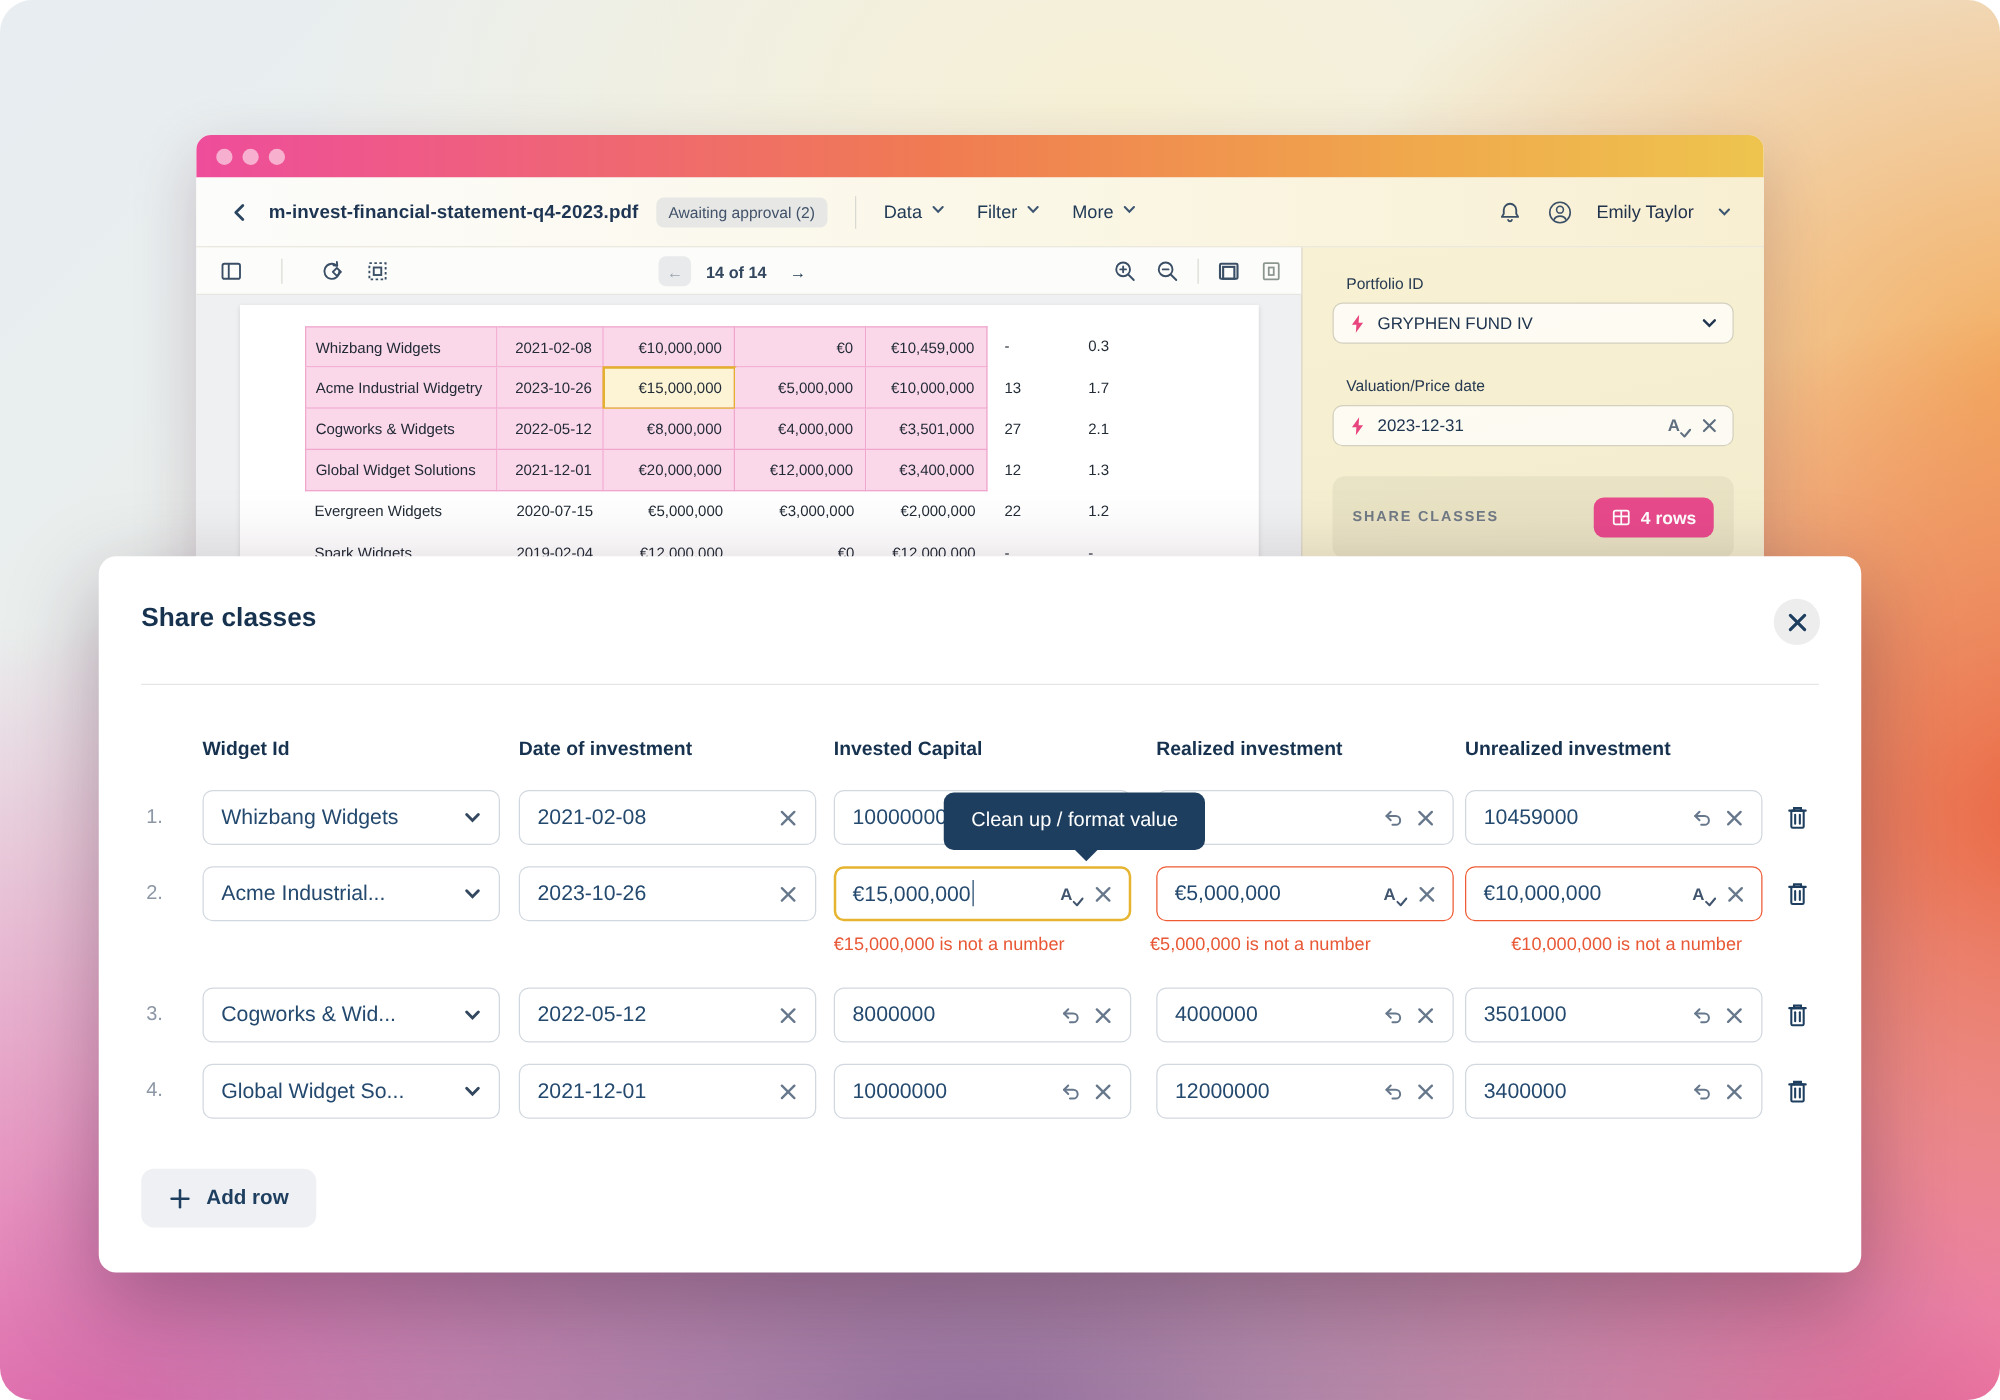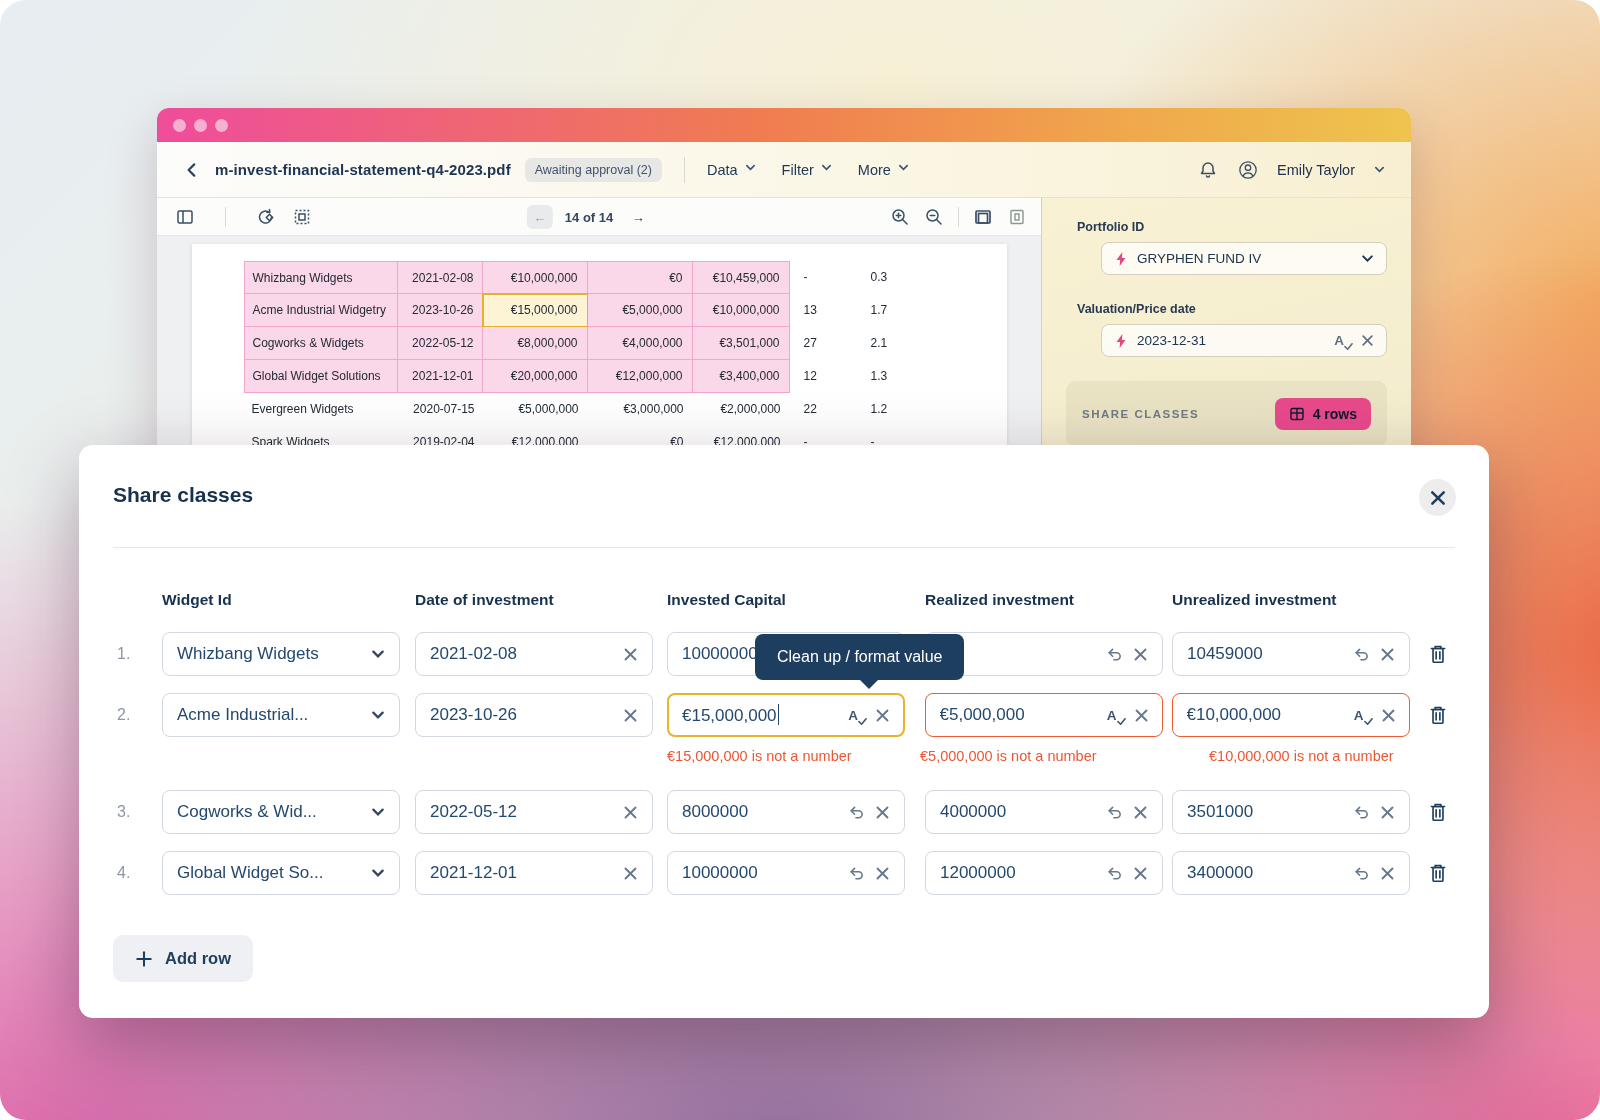--- a/index.html
+++ b/index.html
@@ -63,30 +63,30 @@
   .c-x1 { width:81px; padding-left:14px; }
   .c-x2 { width:40px; }
   .prow.hl .pc.pk { background:#fbd7ea; border:solid #f0a6cd; border-width:0 1px 1px 0; }
   .prow.hl .pc.pk:first-child { border-left-width:1px; }
   .prow.hl.first .pc.pk { border-top-width:1px; }
   .pc.sel { background:#fcf4d5 !important; outline:2px solid #e4b02e; outline-offset:-1px; }
 
   
   .sidebar { width:370px; border-left:1px solid #d7d1ba; padding:22px 24px 0 24px;
     background:linear-gradient(168deg,#f8f1d3 0%, #f2eccd 52%, #e2e6cd 100%); }
-  .sb-label { font-size:12.5px; font-weight:bold; color:#273a52; margin-bottom:8px;padding-left:11px; }
+  .sb-label { font-size:12.5px; font-weight:normal; color:#273a52; margin-bottom:8px;padding-left:11px; }
   .sb-field { height:33px; background:rgba(255,255,255,.72); border:1px solid #d4d0bf; border-radius:8px;
-    display:flex; align-items:center; padding:0 12px; gap:9px; color:#20354f; font-size:13.5px; margin-bottom:27px;margin-left:35px; }
+    display:flex; align-items:center; padding:0 12px; gap:9px; color:#20354f; font-size:13.5px; margin-bottom:27px; }
   .sb-field .grow { flex:1; }
   .bolt { width:14px; height:16px; color:#e8457f; }
   .sb-ic { color:#5f6f80; display:flex; align-items:center; gap:10px; }
   .sb-panel { margin-top:-3px; background:rgba(118,118,88,.09); border-radius:10px; padding:14px 16px;
     display:flex; align-items:center; justify-content:space-between; height:66px; }
   .sb-cap { font-size:11.5px; font-weight:bold; letter-spacing:.13em; color:#707a85; }
-  .rows-btn { background:#e84a8c; color:#0f172a; border:none; border-radius:8px; font-family:inherit;
+  .rows-btn { background:#e84a8c; color:#ffffff; border:none; border-radius:8px; font-family:inherit;
     font-size:14px; font-weight:bold; padding:8px 14px; display:flex; align-items:center; gap:8px; }
 
   
   .modal { position:absolute; left:79px; top:445px; width:1410px; height:573px; background:#fff;
     border-radius:14px; box-shadow:0 24px 70px rgba(60,20,50,.35); }
   .m-title { position:absolute; left:34px; top:38px; font-size:21px; font-weight:bold; color:#16324f; }
   .m-close { position:absolute; left:1340px; top:34px; width:37px; height:37px; border-radius:50%;
     background:#ededee; display:flex; align-items:center; justify-content:center; color:#1d3e5e; }
   .m-hr { position:absolute; left:34px; top:102px; width:1342px; border-top:1px solid #e6e6e8; }
   .m-head { position:absolute; top:146px; font-size:15.5px; font-weight:bold; color:#17324f; }

